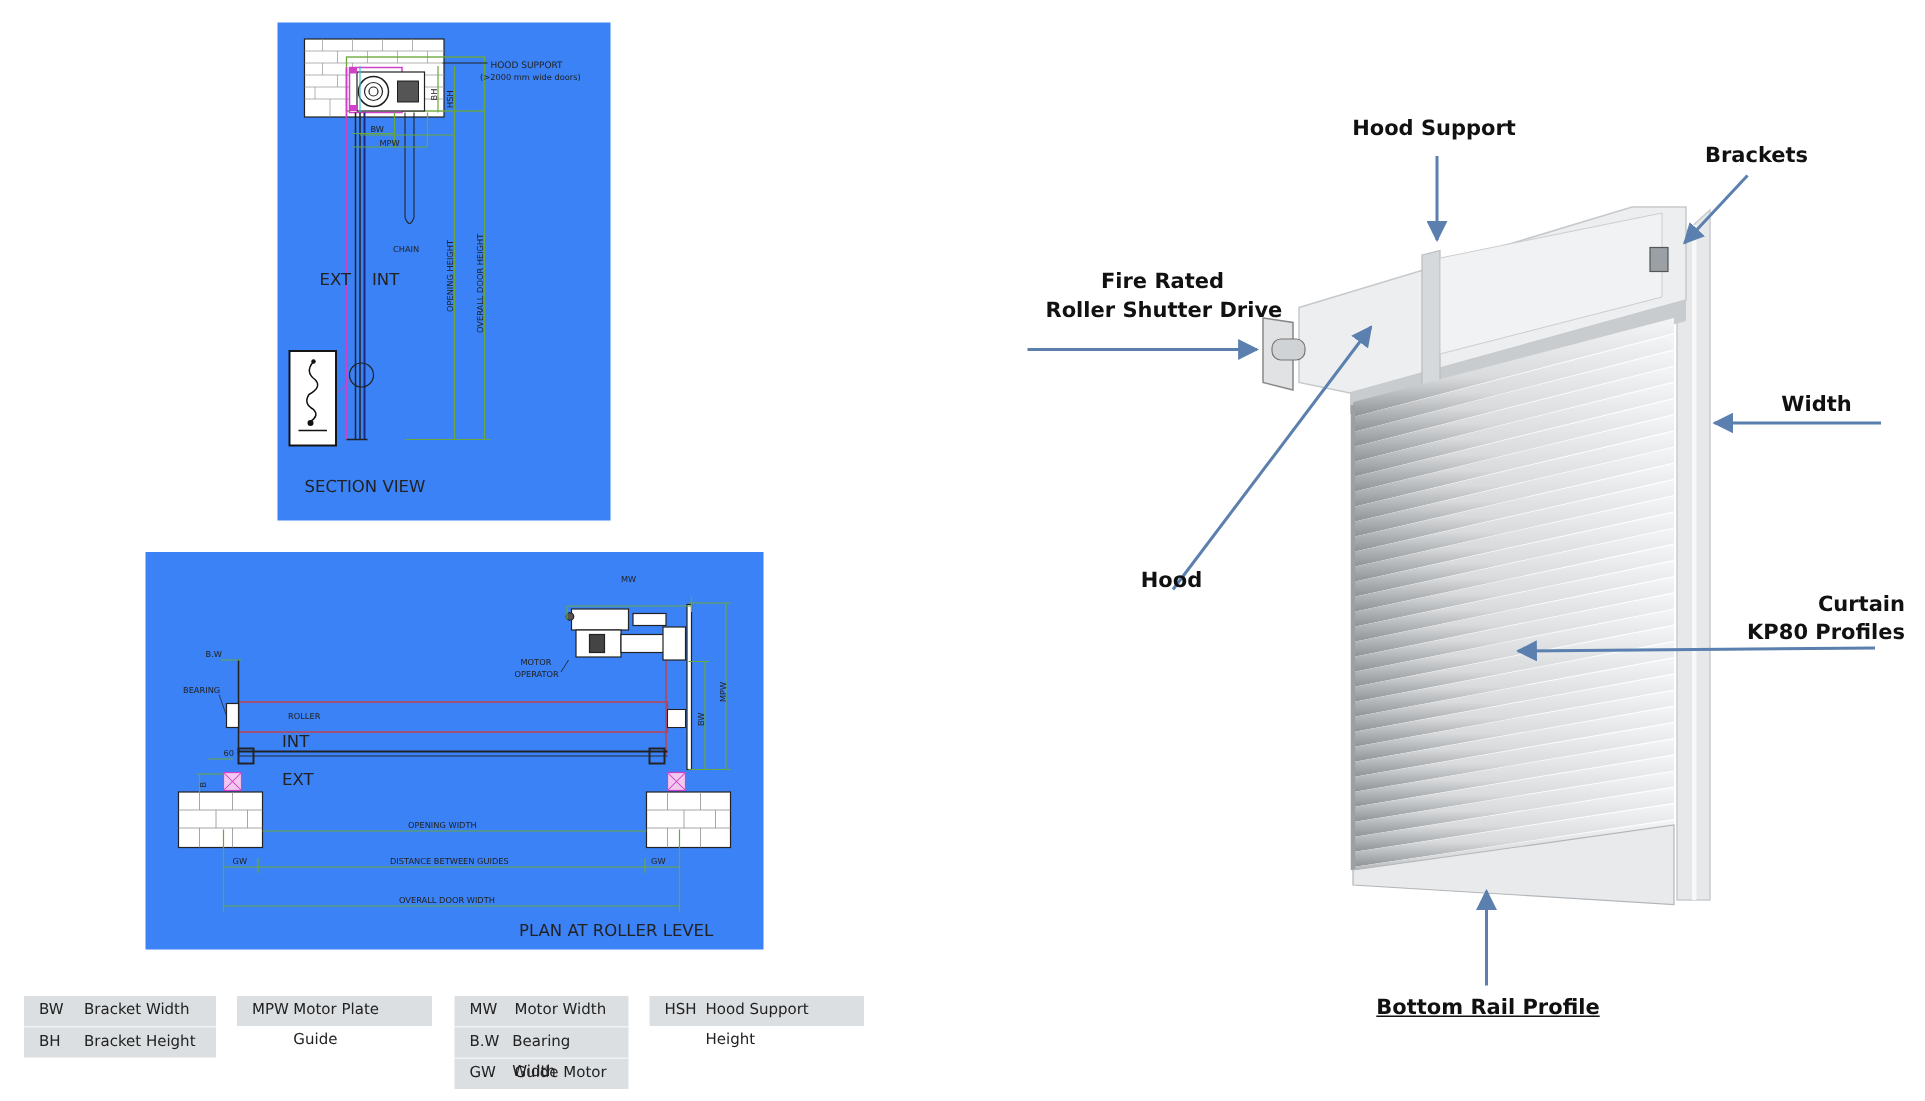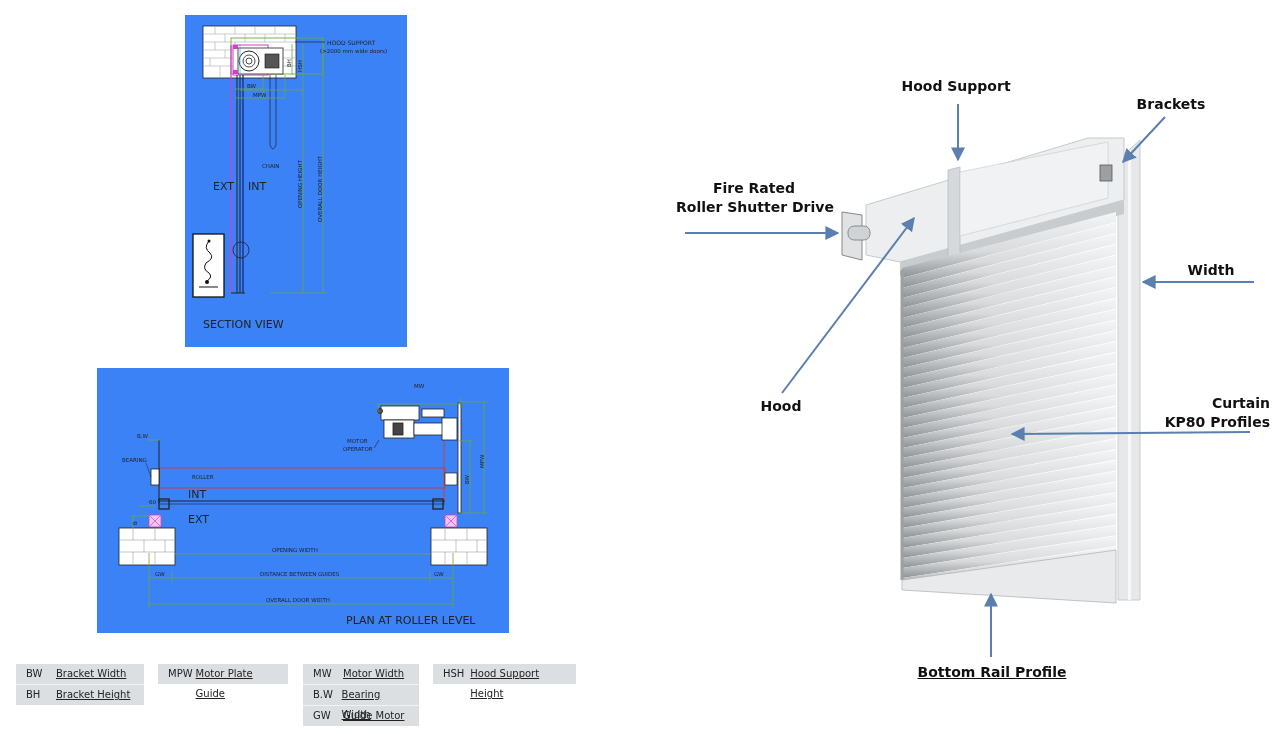--- a/index.html
+++ b/index.html
@@ -7,21 +7,21 @@
   .panel { position:absolute; background:#3b82f6; }
   .tech { font-family:"DejaVu Sans", sans-serif; fill:#222; }
   .t5 { font-size:5.5px; }
   .t6 { font-size:6px; }
   .t10 { font-size:11px; }
   .callout { position:absolute; font-family:"DejaVu Sans", sans-serif; font-weight:bold; font-size:14px; color:#111; text-align:center; line-height:19px; white-space:nowrap; }
   .legend-box { position:absolute; background:#dcdfe1; font-family:"DejaVu Sans", sans-serif; font-size:10px; color:#222; }
   .legend-row { height:20px; line-height:20px; display:flex; border-bottom:1px solid #f2f2f2; }
   .legend-row:last-child { border-bottom:none; }
   .abbr { width:30px; padding-left:10px; }
-  .desc { padding-right:10px;text-decoration:underline; }
+  .desc { padding-right:10px; }
 </style>
 </head>
 <body>
 
 <div class="panel" style="left:185px;top:15px;width:222px;height:332px;">
   <svg width="222" height="332" viewBox="0 0 222 332">
 
     <g stroke="#222" stroke-width="0.8" fill="#fff">
       <rect x="18" y="11" width="93" height="52"></rect>
       <g stroke="#999" stroke-width="0.5">
@@ -311,23 +311,23 @@
     <line x1="685" y1="233" x2="838" y2="233" marker-end="url(#arrowHead)"></line>
     <line x1="1254" y1="282" x2="1143" y2="282" marker-end="url(#arrowHead)"></line>
     <line x1="782" y1="393" x2="914" y2="218" marker-end="url(#arrowHead)"></line>
     <line x1="1250" y1="432" x2="1012" y2="434" marker-end="url(#arrowHead)"></line>
     <line x1="991" y1="657" x2="991" y2="594" marker-end="url(#arrowHead)"></line>
   </g>
 </svg>
 
 <div class="callout" style="left:900px;top:77px;width:112px;">Hood Support</div>
 <div class="callout" style="left:1130px;top:95px;width:82px;">Brackets</div>
-<div class="callout" style="left:676px;top:179px;width:156px;">
+<div class="callout" style="left:697px;top:179px;width:156px;">
   <div>Fire Rated</div>
   <div>Roller Shutter Drive</div>
 </div>
 <div class="callout" style="left:1180px;top:261px;width:62px;">Width</div>
-<div class="callout" style="left:756px;top:397px;width:50px;">Hood</div>
+<div class="callout" style="left:756px;top:378px;width:50px;">Hood</div>
 <div class="callout" style="left:1160px;top:394px;width:110px;text-align:right;">
   <div>Curtain</div>
   <div>KP80 Profiles</div>
 </div>
 <div class="callout" style="left:912px;top:663px;width:160px;text-decoration:underline;">Bottom Rail Profile</div>
 
 </body></html>

